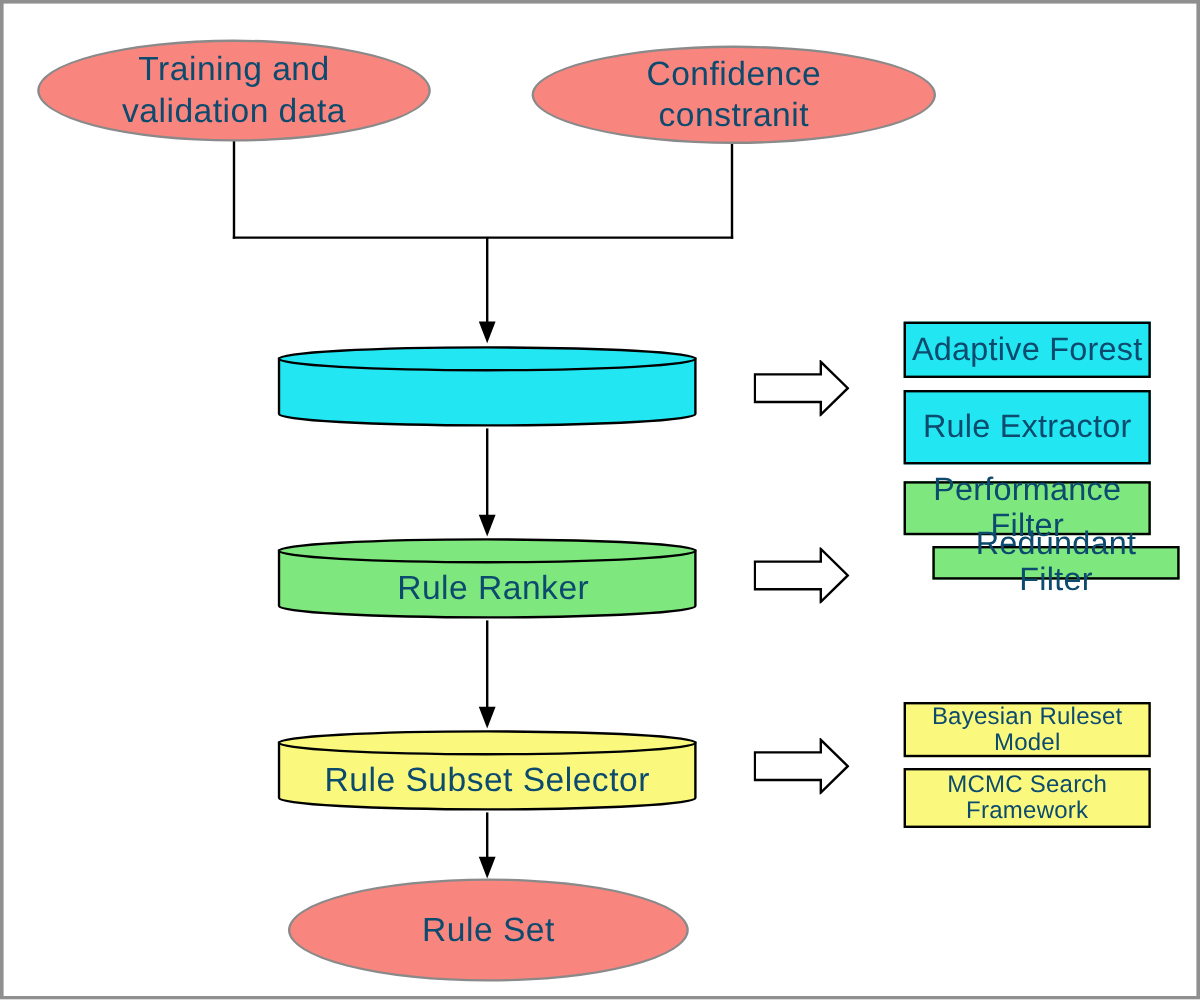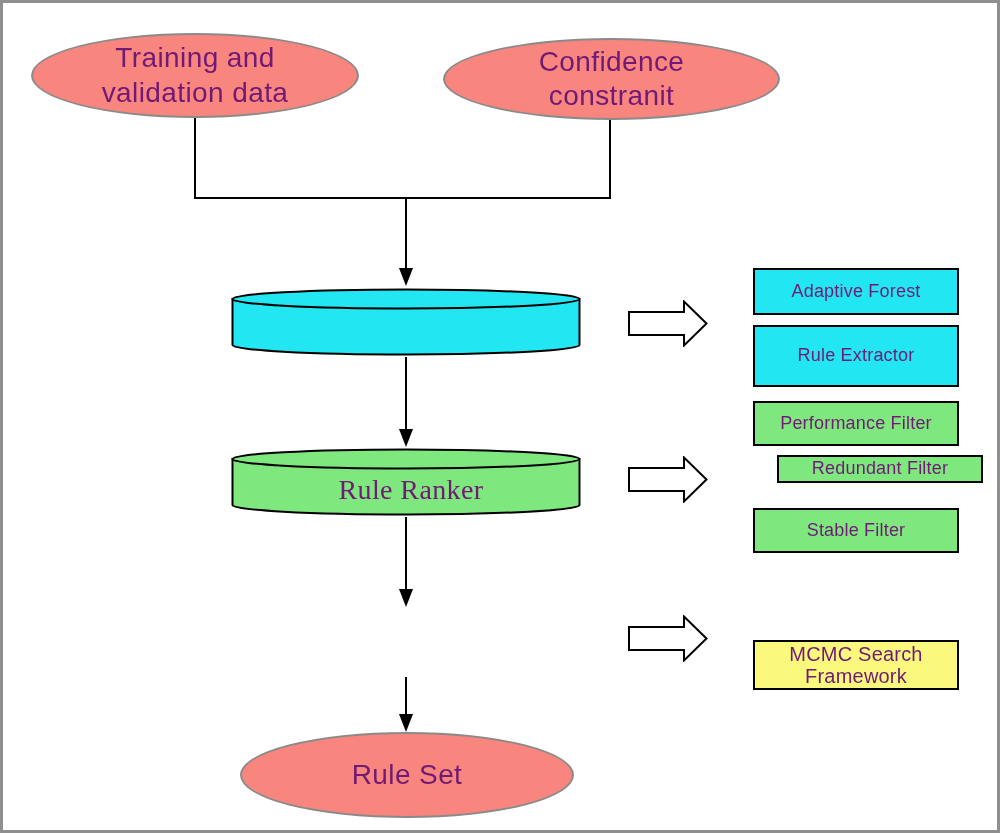--- a/index.html
+++ b/index.html
@@ -4,21 +4,21 @@
 <style>
   html, body { margin: 0; padding: 0; background: #ffffff; }
   #canvas {
     position: relative;
     width: 1000px;
     height: 833px;
     box-sizing: border-box;
     border: 3px solid #8f8f8f;
     background: #ffffff;
     font-family: "Liberation Sans", sans-serif;
-    color: #701a75;
+    color: #0c4a6e;
     overflow: hidden;
   }
   svg.connector-layer {
     position: absolute;
     left: 0; top: 0;
     width: 1000px; height: 833px;
   }
   .node {
     position: absolute;
     display: flex;
@@ -53,21 +53,21 @@
   .component-box {
     position: absolute;
     left: 750px;
     width: 206px;
     box-sizing: border-box;
     border: 2px solid #000000;
     display: flex;
     align-items: center;
     justify-content: center;
     text-align: center;
-    font-size: 18px;
+    font-size: 27px;
     line-height: 1.1;
     letter-spacing: 0.2px;
   }
   .component-box.two-line { font-size: 20px; }
   .cyan-fill   { background: var(--miner-fill); }
   .green-fill  { background: var(--ranker-fill); }
   .yellow-fill { background: var(--selector-fill); }
   .block-arrow {
     position: absolute;
     left: 625px;
@@ -108,28 +108,35 @@
 constranit</span>
   </div>
 
   <div class="cylinder" style="left:228px; top:285px; width:350px; height:68px;">
     <svg width="350" height="68" viewBox="0 0 350 68">
       <path d="M 1.5 11 L 1.5 57 A 173.5 9.5 0 0 0 348.5 57 L 348.5 11 Z" style="fill:var(--miner-fill)" stroke="#000000" stroke-width="2"></path>
       <ellipse cx="175" cy="11" rx="173.5" ry="9.5" style="fill:var(--miner-fill)" stroke="#000000" stroke-width="2"></ellipse>
     </svg>
   </div>
 
-  <div class="cylinder" style="left:228px; top:445px; width:360px; height:68px;font-family:Liberation Serif, serif;">
+  <div class="cylinder" style="left:228px; top:445px; width:360px; height:68px;">
     <svg width="350" height="68" viewBox="0 0 350 68">
       <path d="M 1.5 11 L 1.5 57 A 173.5 9.5 0 0 0 348.5 57 L 348.5 11 Z" style="fill:var(--ranker-fill)" stroke="#000000" stroke-width="2"></path>
       <ellipse cx="175" cy="11" rx="173.5" ry="9.5" style="fill:var(--ranker-fill)" stroke="#000000" stroke-width="2"></ellipse>
     </svg>
     <span class="node-label">Rule Ranker</span>
   </div>
 
+  <div class="cylinder" style="left:228px; top:605px; width:350px; height:68px;">
+    <svg width="350" height="68" viewBox="0 0 350 68">
+      <path d="M 1.5 11 L 1.5 57 A 173.5 9.5 0 0 0 348.5 57 L 348.5 11 Z" style="fill:var(--selector-fill)" stroke="#000000" stroke-width="2"></path>
+      <ellipse cx="175" cy="11" rx="173.5" ry="9.5" style="fill:var(--selector-fill)" stroke="#000000" stroke-width="2"></ellipse>
+    </svg>
+    <span class="node-label">Rule Subset Selector</span>
+  </div>
 
   <div class="node ellipse-node" style="left:237px; top:729px; width:334px; height:86px;">
     <span class="node-label">Rule Set</span>
   </div>
 
   <svg class="block-arrow" style="top:297px;" viewBox="0 0 80 47">
     <polygon points="1,12 56,12 56,1.5 78.5,23.5 56,45.5 56,35 1,35" fill="#ffffff" stroke="#000000" stroke-width="2"></polygon>
   </svg>
   <svg class="block-arrow" style="top:453px;" viewBox="0 0 80 47">
     <polygon points="1,12 56,12 56,1.5 78.5,23.5 56,45.5 56,35 1,35" fill="#ffffff" stroke="#000000" stroke-width="2"></polygon>
@@ -144,21 +151,21 @@
   <div class="component-box cyan-fill" style="top:322px; height:62px;">
     <span>Rule Extractor</span>
   </div>
 
   <div class="component-box green-fill" style="top:398px; height:45px;justify-content:center;">
     <span>Performance Filter</span>
   </div>
   <div class="component-box green-fill" style="top:452px; height:28px;margin-left:24px;">
     <span>Redundant Filter</span>
   </div>
-  <div class="component-box green-fill" style="top:505px; height:45px;">
-    <span>Stable Filter</span>
+
+  <div class="component-box yellow-fill two-line" style="top:582px; height:46px;">
+    <span>Bayesian Ruleset Model</span>
   </div>
-
   <div class="component-box yellow-fill two-line" style="top:637px; height:50px;">
     <span>MCMC Search Framework</span>
   </div>
 
 </div>
 
 </body></html>

